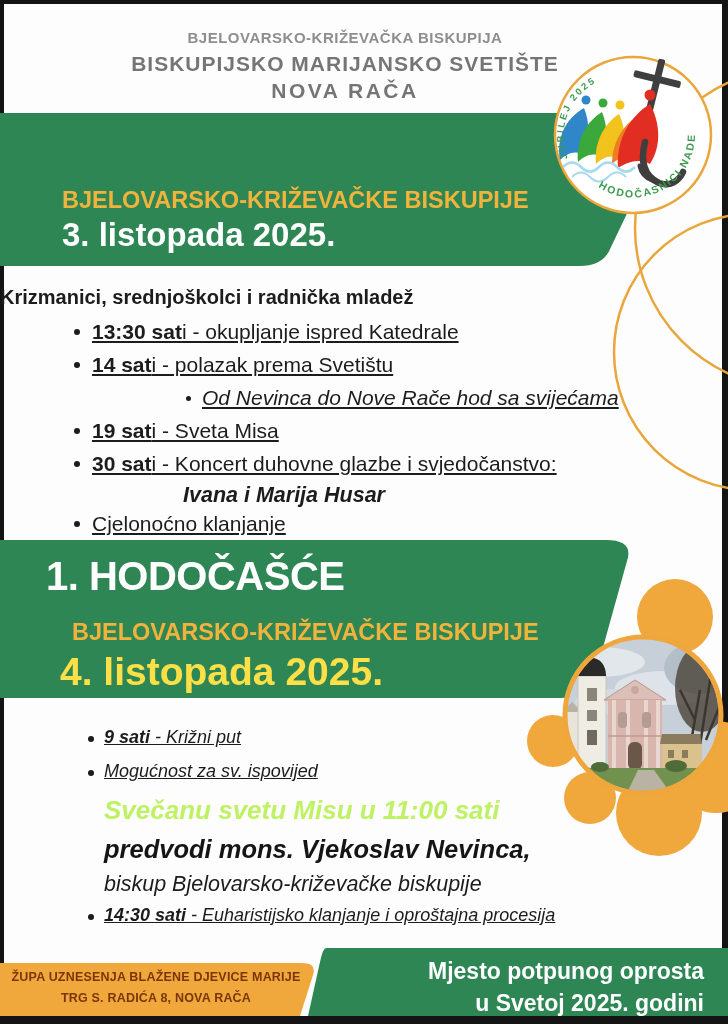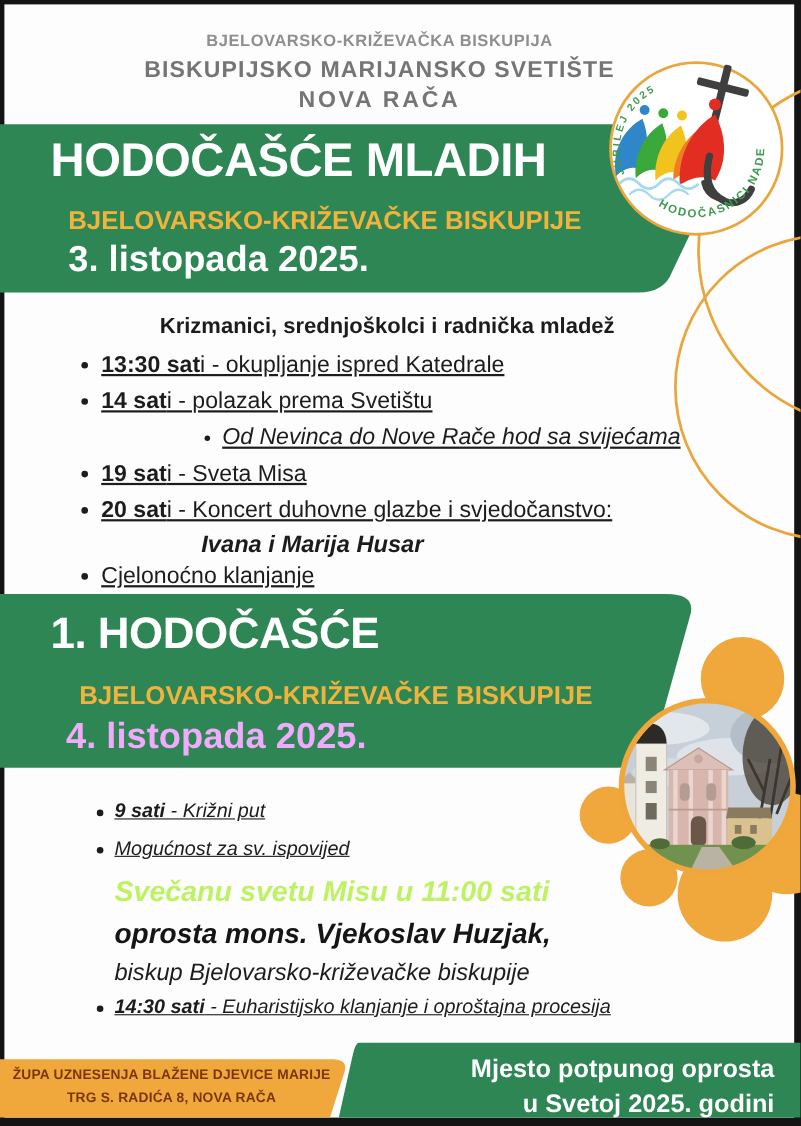--- a/index.html
+++ b/index.html
@@ -14,24 +14,24 @@
   .h-l1{font-size:15px;font-weight:700;letter-spacing:.5px;line-height:20px;color:#8E8E8E;}
   .h-l2{font-size:21px;font-weight:700;letter-spacing:1px;line-height:26px;color:#757575;margin-top:3px;}
   .h-l3{font-size:21px;font-weight:700;letter-spacing:2.5px;line-height:26px;color:#757575;margin-top:1px;}
 
   
   .b1-title{top:122px;left:46px;font-size:43px;font-weight:700;color:#fff;letter-spacing:-.5px;}
   .b1-sub{top:187px;left:62px;font-size:23.5px;font-weight:700;color:#F2B33C;}
   .b1-date{top:216px;left:62px;font-size:33px;font-weight:700;color:#fff;}
   .b2-title{top:554px;left:46px;font-size:40px;font-weight:700;color:#fff;letter-spacing:-.5px;text-align:right;}
   .b2-sub{top:619px;left:72px;font-size:23.5px;font-weight:700;color:#F2B33C;}
-  .b2-date{top:650px;left:60px;font-size:33px;font-weight:700;color:#f0abfc;}
-
-  
-  .s1-intro{top:286px;left:0;width:704px;text-align:center;font-size:20px;font-weight:600;color:#1c1c1c;}
+  .b2-date{top:650px;left:60px;font-size:39px;font-weight:700;color:#fde047;}
+
+  
+  .s1-intro{top:286px;left:0;width:704px;text-align:left;font-size:20px;font-weight:600;color:#1c1c1c;}
   .li{color:#1c1c1c;font-size:21px;padding-left:18px;text-decoration:underline;}
   .li .dot{position:absolute;left:0;top:9px;width:6px;height:6px;border-radius:50%;background:#1c1c1c;}
   .li .t{font-weight:700;}
   .s1-i1{top:320px;left:74px;}
   .s1-i2{top:353px;left:74px;}
   .s1-sub{top:386px;left:186px;font-style:italic;padding-left:16px;}
   .s1-sub .dot{top:10px;width:5px;height:5px;}
   .s1-i3{top:419px;left:74px;}
   .s1-i4{top:452px;left:74px;}
   .s1-perf{top:483px;left:183px;font-size:21.5px;font-weight:700;font-style:italic;color:#1c1c1c;}
@@ -175,58 +175,57 @@
     <path fill="#F0A73B" d="M0,963 H302 Q317,963 313,975 L300,1016 H0 Z"></path>
     <path fill="#2D8653" d="M326,948 H728 V1016 H308 L320,962 Q323,948 326,948 Z"></path>
   </svg>
 
   <div class="txt header">
     <div class="h-l1">BJELOVARSKO-KRIŽEVAČKA BISKUPIJA</div>
     <div class="h-l2">BISKUPIJSKO MARIJANSKO SVETIŠTE</div>
     <div class="h-l3">NOVA RAČA</div>
   </div>
 
-  <div class="txt b1-title">HODOČAŠĆE MLADIH</div>
   <div class="txt b1-sub">BJELOVARSKO-KRIŽEVAČKE BISKUPIJE</div>
   <div class="txt b1-date">3. listopada 2025.</div>
 
   <div class="txt s1-intro">Krizmanici, srednjoškolci i radnička mladež</div>
 
   <div class="txt li s1-i1">
     <span class="dot"></span><span class="t">13:30 sat</span><span>i - okupljanje ispred Katedrale</span>
   </div>
   <div class="txt li s1-i2">
     <span class="dot"></span><span class="t">14 sat</span><span>i - polazak prema Svetištu</span>
   </div>
   <div class="txt li s1-sub">
     <span class="dot"></span><span>Od Nevinca do Nove Rače hod sa svijećama</span>
   </div>
   <div class="txt li s1-i3">
     <span class="dot"></span><span class="t">19 sat</span><span>i - Sveta Misa</span>
   </div>
   <div class="txt li s1-i4">
-    <span class="dot"></span><span class="t">20 sat</span><span>i - Koncert duhovne glazbe i svjedočanstvo:</span>
+    <span class="dot"></span><span class="t">30 sat</span><span>i - Koncert duhovne glazbe i svjedočanstvo:</span>
   </div>
   <div class="txt s1-perf">Ivana i Marija Husar</div>
   <div class="txt li s1-i5">
     <span class="dot"></span><span>Cjelonoćno klanjanje</span>
   </div>
 
   <div class="txt b2-title">1. HODOČAŠĆE</div>
   <div class="txt b2-sub">BJELOVARSKO-KRIŽEVAČKE BISKUPIJE</div>
   <div class="txt b2-date">4. listopada 2025.</div>
 
   <div class="txt li s2 s2-i1">
     <span class="dot"></span><span class="t">9 sati</span><span> - Križni put</span>
   </div>
   <div class="txt li s2 s2-i2">
     <span class="dot"></span><span>Mogućnost za sv. ispovijed</span>
   </div>
   <div class="txt mass1">Svečanu svetu Misu u 11:00 sati</div>
-  <div class="txt mass2">oprosta mons. Vjekoslav Huzjak,</div>
+  <div class="txt mass2">predvodi mons. Vjekoslav Nevinca,</div>
   <div class="txt mass3">biskup Bjelovarsko-križevačke biskupije</div>
   <div class="txt li s2 s2-i3">
     <span class="dot"></span><span class="t">14:30 sati</span><span> - Euharistijsko klanjanje i oproštajna procesija</span>
   </div>
 
   <div class="txt parish">
     <div>ŽUPA UZNESENJA BLAŽENE DJEVICE MARIJE</div>
     <div>TRG S. RADIĆA 8, NOVA RAČA</div>
   </div>
   <div class="txt indulg">

